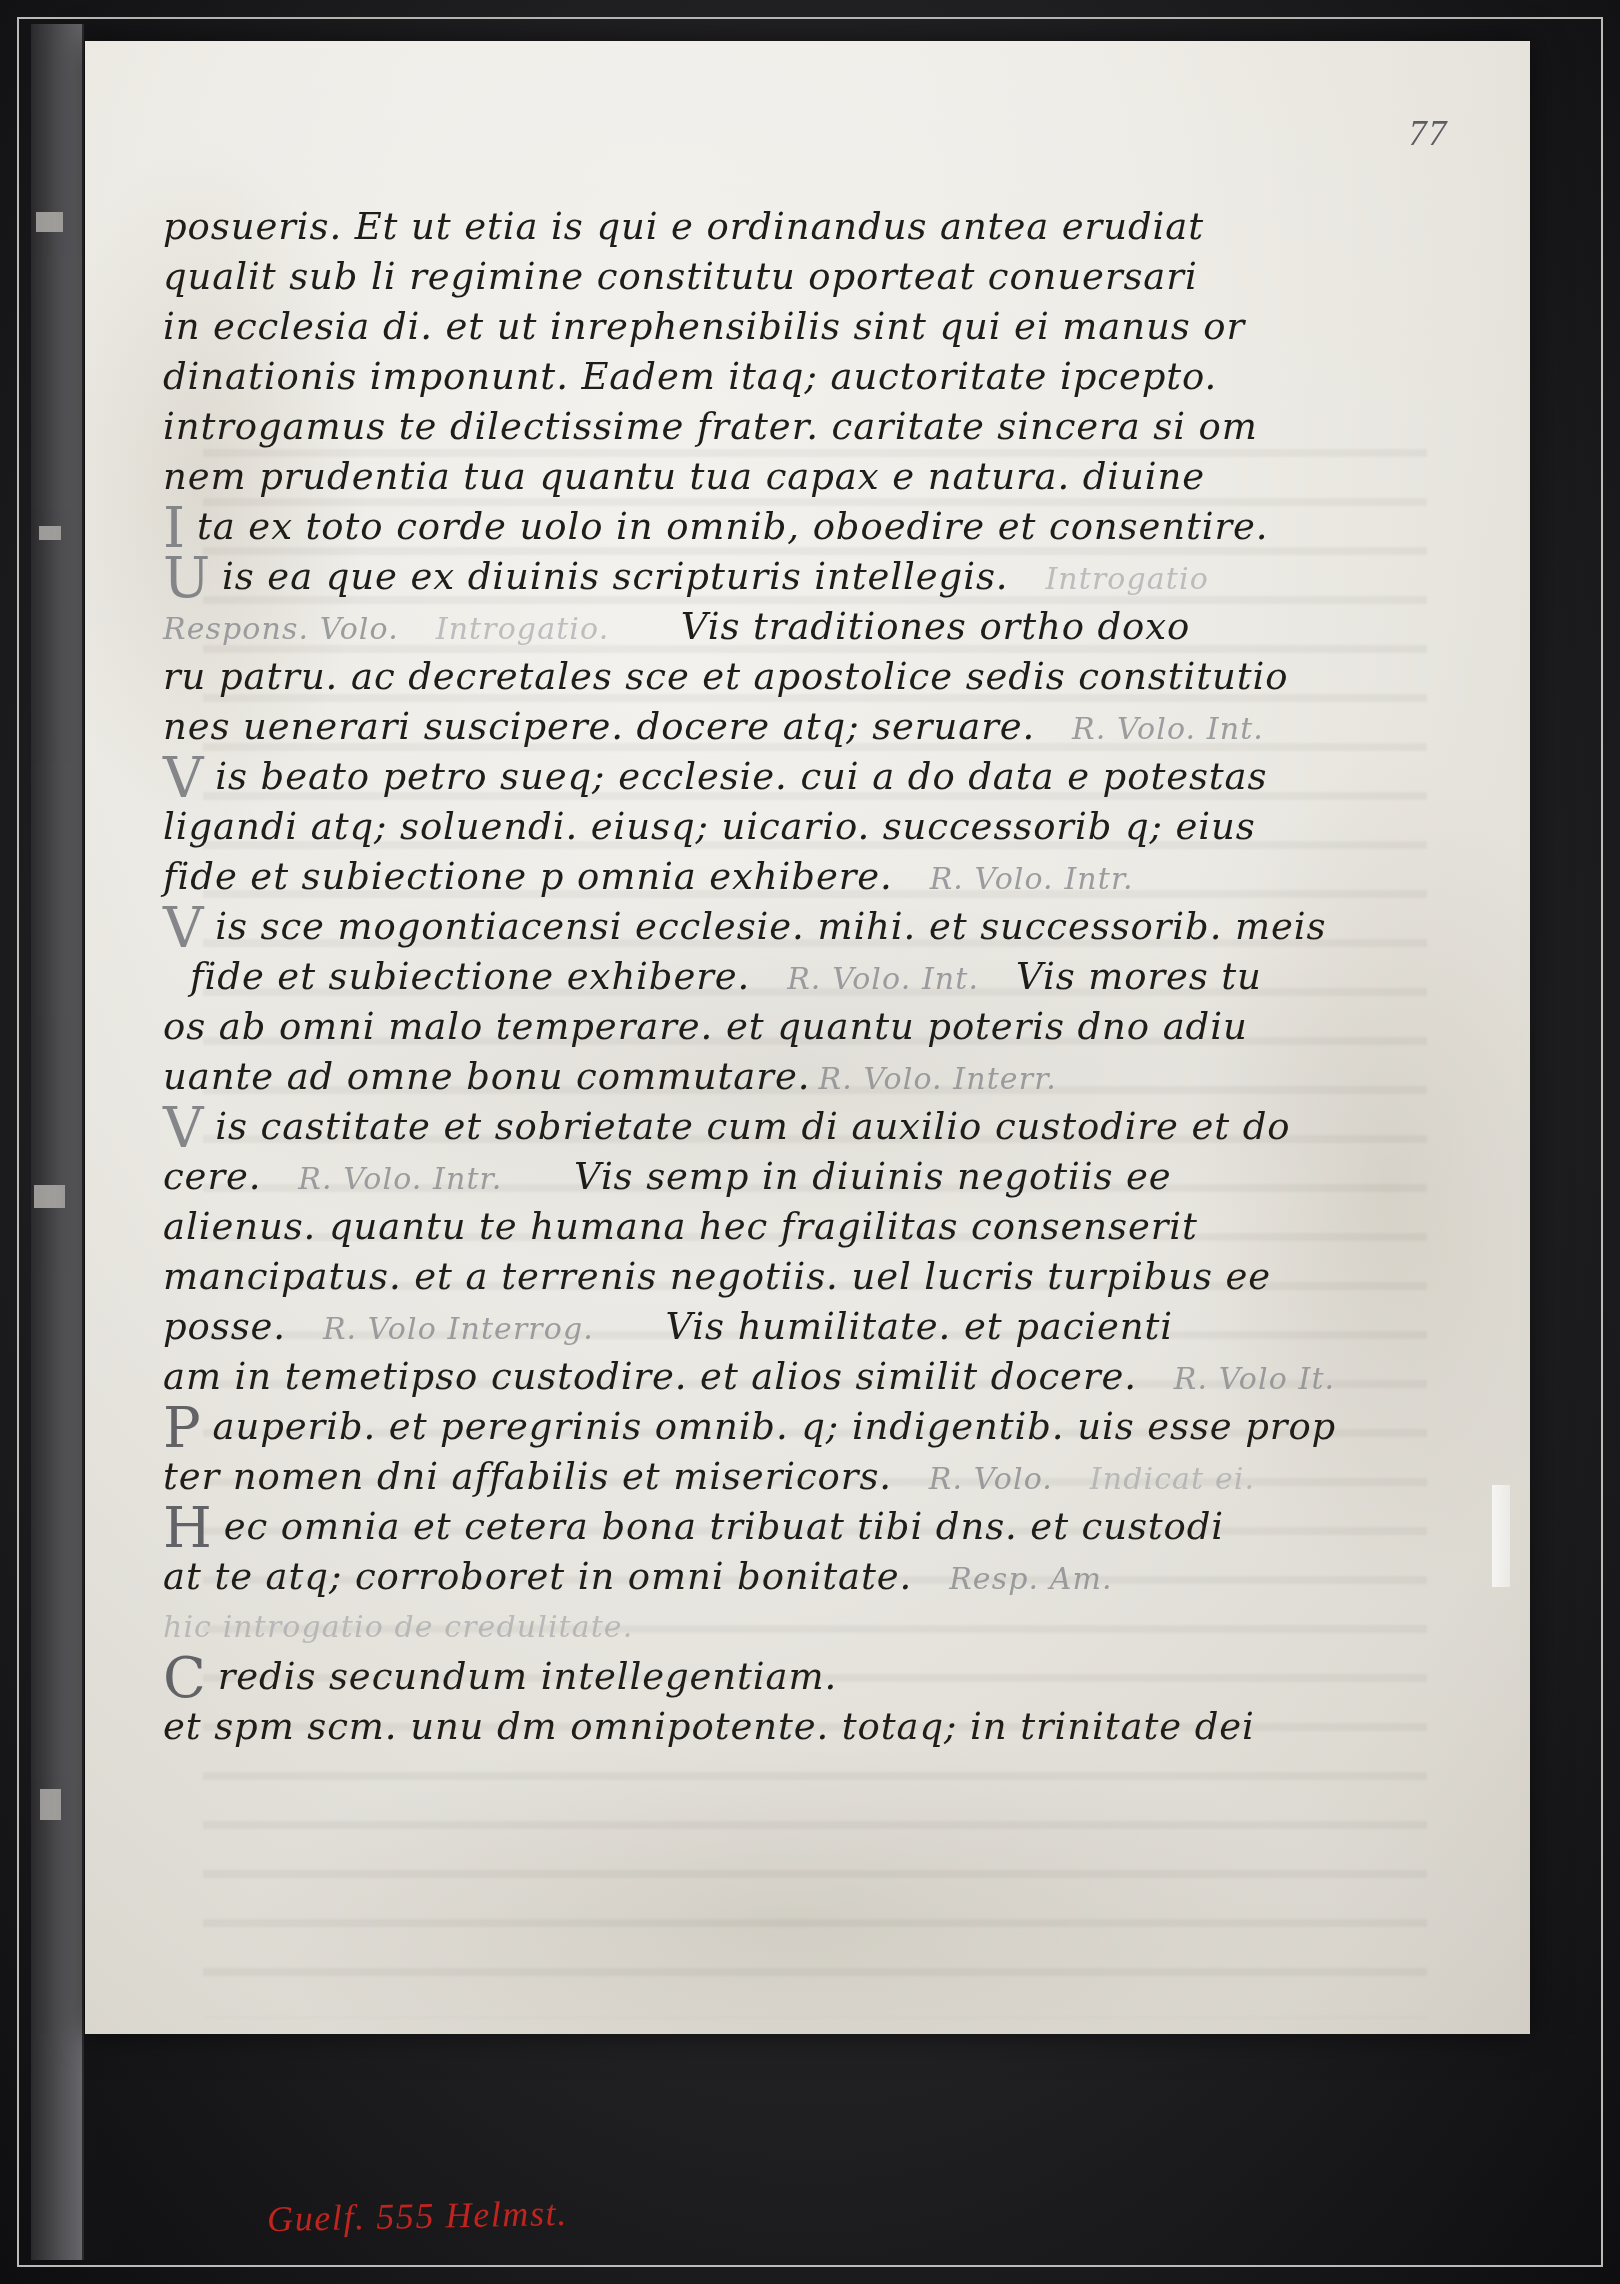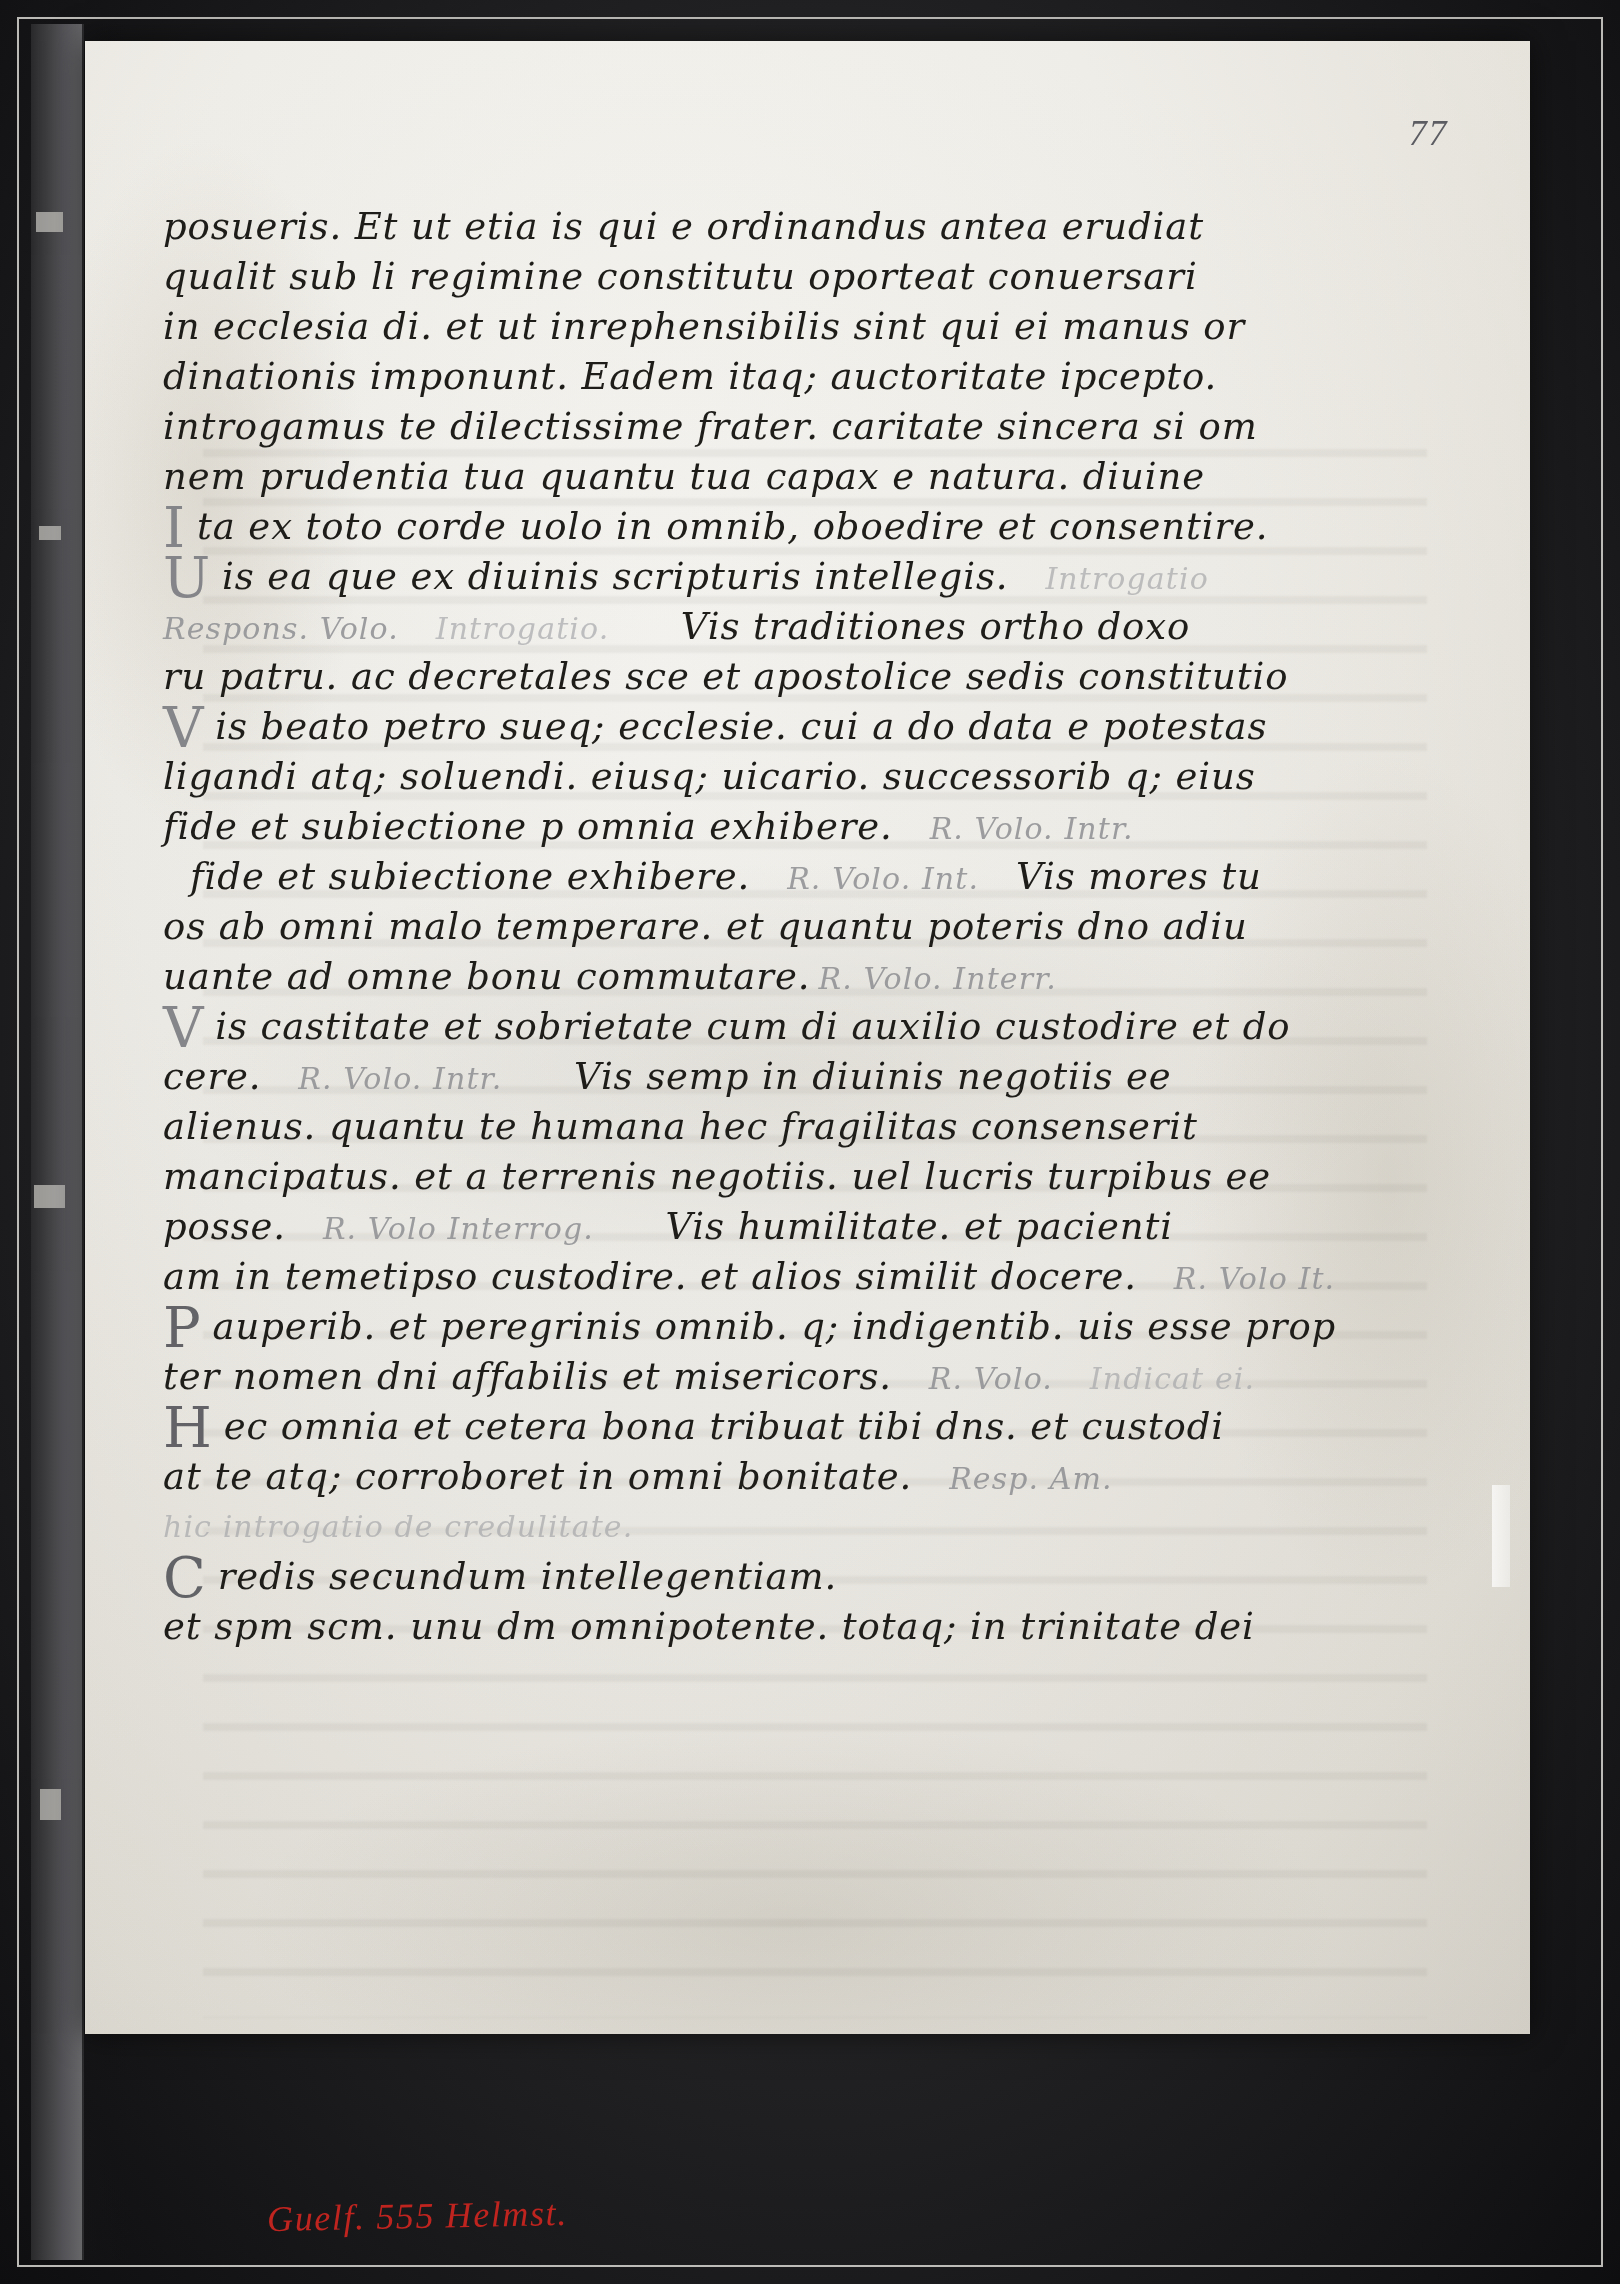--- a/index.html
+++ b/index.html
@@ -269,36 +269,45 @@
         <span class="sp"></span>
         <span class="rubric faint">Introgatio.</span>
         <span class="sp-lg"></span>
         <span class="hand">Vis traditiones ortho doxo</span>
       </div>
 
       <div class="line">
         <span class="hand">ru patru. ac decretales sce et apostolice sedis constitutio</span>
       </div>
 
+      <div class="line">
+        <span class="hand">nes uenerari suscipere. docere atq; seruare.</span>
+        <span class="sp"></span>
+        <span class="rubric">R. Volo. Int.</span>
+      </div>
 
       <div class="line">
         <span class="cap">V</span>
         <span class="hand">is beato petro sueq; ecclesie. cui a do data e potestas</span>
       </div>
 
       <div class="line">
         <span class="hand">ligandi atq; soluendi. eiusq; uicario. successorib q; eius</span>
       </div>
 
       <div class="line">
         <span class="hand">fide et subiectione p omnia exhibere.</span>
         <span class="sp"></span>
         <span class="rubric">R. Volo. Intr.</span>
       </div>
 
+      <div class="line">
+        <span class="cap">V</span>
+        <span class="hand">is sce mogontiacensi ecclesie. mihi. et successorib. meis</span>
+      </div>
 
       <div class="line indent-1">
         <span class="hand">fide et subiectione exhibere.</span>
         <span class="sp"></span>
         <span class="rubric">R. Volo. Int.</span>
         <span class="sp"></span>
         <span class="hand">Vis mores tu</span>
       </div>
 
       <div class="line">

